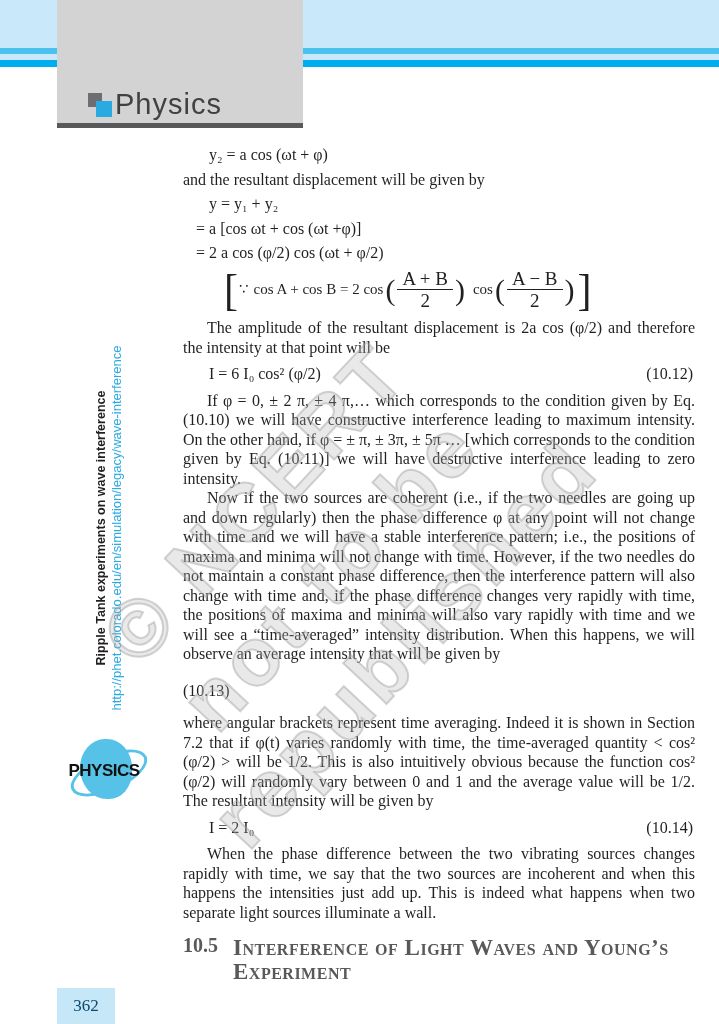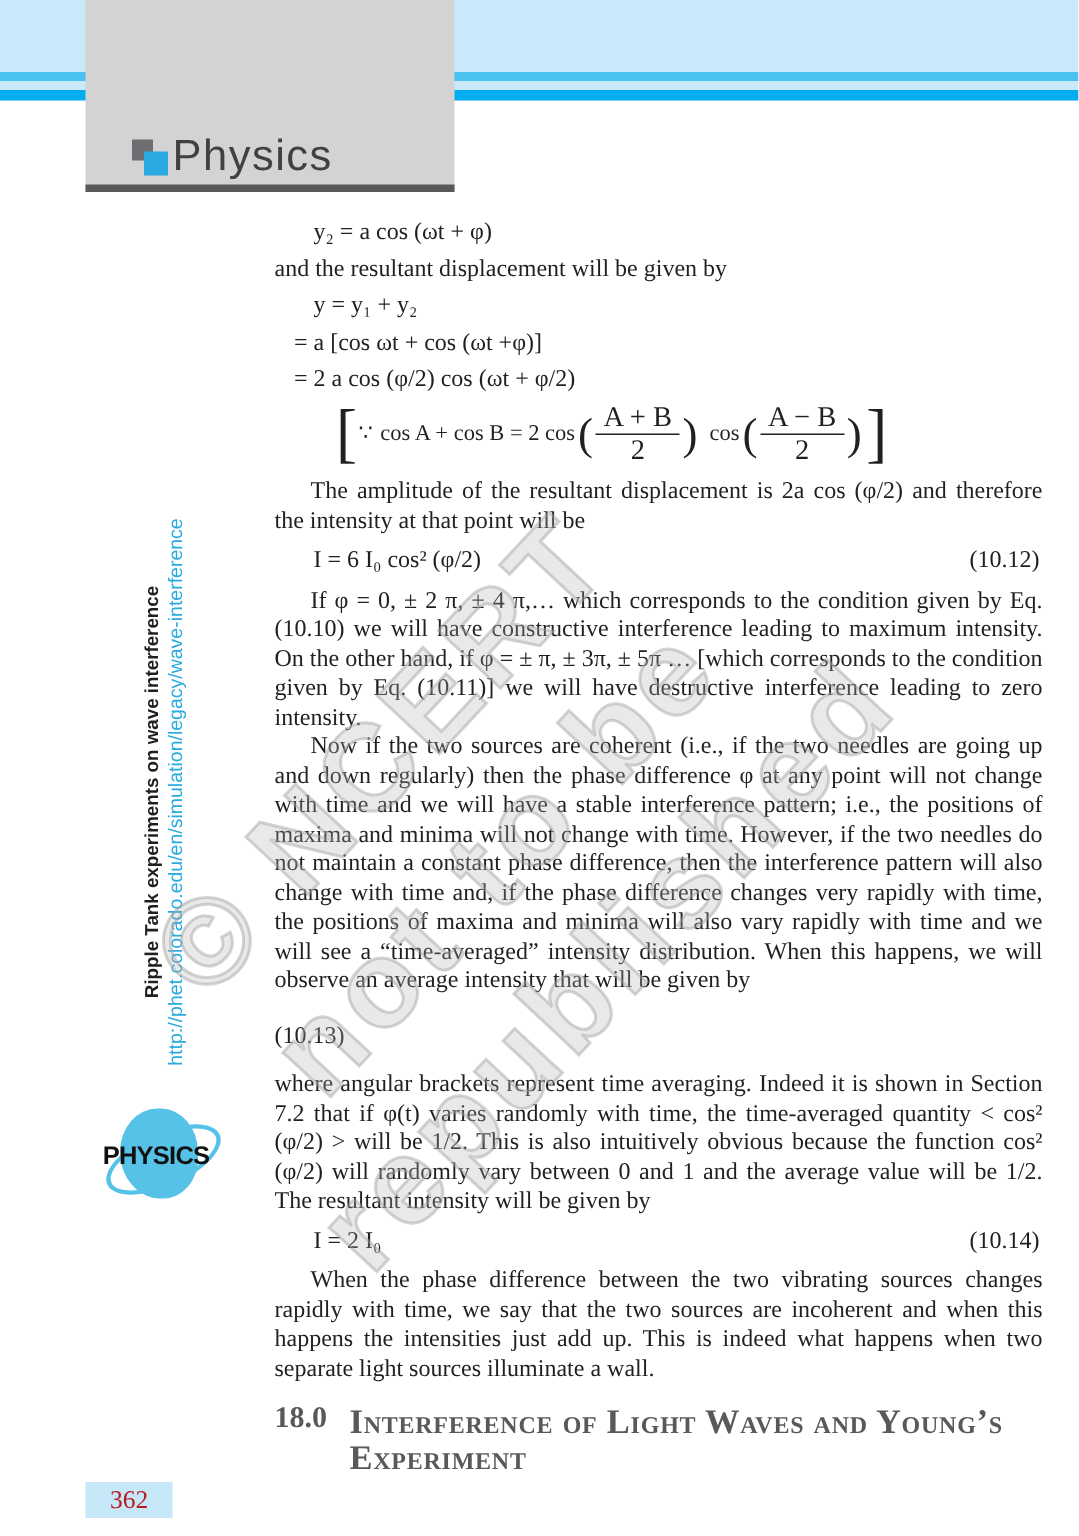--- a/index.html
+++ b/index.html
@@ -31,22 +31,22 @@
   .logo{position:absolute;left:58px;top:733px;width:92px;height:92px;z-index:3;}
   .logo .sphere{position:absolute;left:22px;top:6px;width:52px;height:60px;background:#56c2e8;
                 border-radius:50% 50% 46% 54%;}
   .logo .orbit{position:absolute;left:10px;top:22px;width:76px;height:30px;border:3px solid #56c2e8;
                border-radius:50%;transform:rotate(-24deg);}
   .logo .logo-text{position:absolute;left:0;top:28px;width:92px;text-align:center;
                    font-family:"Liberation Sans",sans-serif;font-weight:bold;font-size:17px;
                    letter-spacing:-0.5px;color:#111111;}
 
   
-  .pagenum{position:absolute;left:57px;top:988px;width:58px;height:24px;background:#c5e7f8;
-           display:flex;align-items:center;justify-content:center;font-size:17px;color:#b91c1c;z-index:3;}
+  .pagenum{position:absolute;left:57px;top:988px;width:58px;height:36px;background:#c5e7f8;
+           display:flex;align-items:center;justify-content:center;font-size:17px;color:#0c4a6e;z-index:3;}
 
   
   .watermark{position:absolute;left:-120px;top:420px;width:900px;text-align:center;z-index:6;
              transform:rotate(-47deg);pointer-events:none;
              font-family:"Liberation Sans",sans-serif;font-weight:bold;font-size:82px;line-height:1.25;
              letter-spacing:5px;color:rgba(175,175,175,0.28);
              -webkit-text-stroke:2px rgba(160,160,160,0.45);}
 
   
   .content{position:absolute;left:183px;top:140px;width:512px;z-index:4;font-size:16px;
@@ -157,17 +157,17 @@
 
   <div class="eq-row">
     <span class="eq-body">I = 2 I₀</span>
     <span class="eq-num">(10.14)</span>
   </div>
 
 
   <p class="indent">When the phase difference between the two vibrating sources changes rapidly with time, we say that the two sources are incoherent and when this happens the intensities just add up. This is indeed what happens when two separate light sources illuminate a wall.</p>
 
   <div class="section-head">
-    <span class="sec-num">18.0</span>
+    <span class="sec-num">10.5</span>
     <span class="sec-title">Interference of Light Waves and Young’s Experiment</span>
   </div>
 
 </div>
 
 </body></html>

